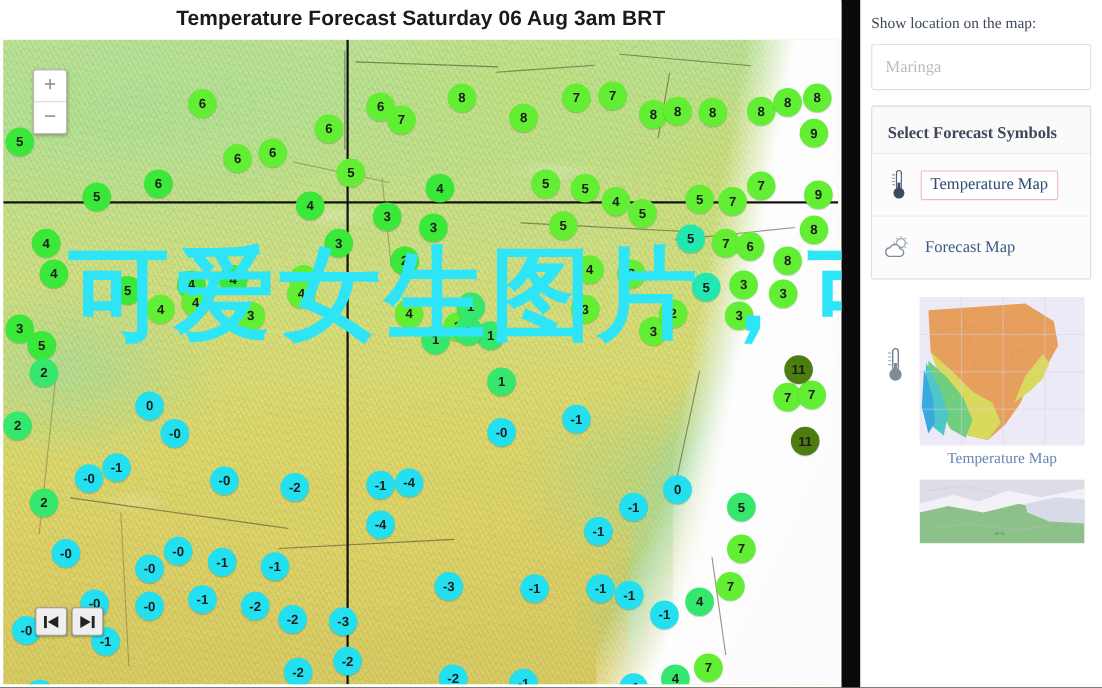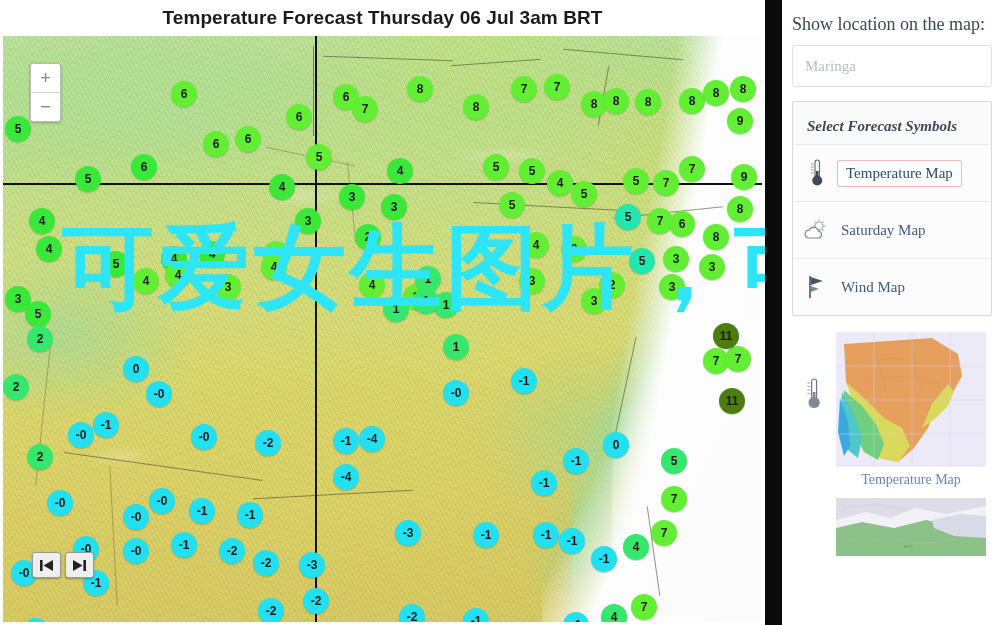--- a/index.html
+++ b/index.html
@@ -78,46 +78,46 @@
 
   
   #watermark{position:absolute;left:0;top:0;width:765px;height:625px;z-index:30;pointer-events:none;}
   #wm1{position:absolute;left:62px;top:222px;font-size:92px;line-height:1;color:#2ee4f7;
     font-family:"DejaVu Sans",sans-serif;font-weight:bold;letter-spacing:4px;white-space:nowrap;}
   #wm2{position:absolute;left:400px;top:338px;font-size:92px;line-height:1;color:#2ee4f7;
     font-family:"DejaVu Sans",sans-serif;font-weight:bold;letter-spacing:4px;white-space:nowrap;}
 
   
   #sidebar{position:absolute;left:782px;top:0;width:220px;height:625px;background:#fff;}
-  #side-label{margin:14px 0 0 10px;font-size:18px;color:#3c4858;font-family:"Liberation Serif",serif;}
+  #side-label{margin:14px 0 0 10px;font-size:14px;color:#3c4858;font-family:"Liberation Serif",serif;}
   #loc-input{margin:10px 10px 0 10px;height:42px;border:1px solid #e0e0e0;border-radius:3px;
     display:flex;align-items:center;padding:16px 12px;box-sizing:border-box;background:#fff;}
   #loc-input span{font-size:15px;color:#b9bcc4;}
   #symbols-box{margin:14px 10px 0 10px;border:1px solid #d9d9d9;border-radius:2px;background:#fafafa;}
-  #symbols-title{padding:14px 14px 8px 14px;font-size:15px;font-weight:bold;color:#3c4858;line-height:1.35;font-style:italic;}
+  #symbols-title{padding:14px 14px 8px 14px;font-size:15px;font-weight:bold;color:#3c4858;line-height:1.35;}
   .sym-row{display:flex;align-items:center;height:56px;border-top:1px solid #ececec;background:#fcfcfc;cursor:pointer;}
   .sym-ico{width:48px;display:flex;align-items:center;justify-content:center;}
   .sym-lab{font-size:15px;color:#3f5c86;}
   .sym-row.sel .sym-lab{border:1px solid #f2b8bd;background:#fff;border-radius:2px;
     padding:4px 8px;margin-left:-4px;color:#2e4a76;}
   #thumbs{margin:16px 10px 0 10px;}
   .thumb-wrap{display:flex;align-items:flex-start;}
   .thumb-ico{width:44px;display:flex;align-items:center;justify-content:center;padding-top:44px;}
   .thumb-img{width:150px;height:135px;border-radius:2px;overflow:hidden;position:relative;background:#eceaf6;}
   .thumb-cap{width:150px;text-align:center;font-size:14px;color:#6786b4;padding-top:5px;}
   .thumb2{margin-top:10px;margin-left:44px;width:150px;height:58px;overflow:hidden;position:relative;background:#eceaf6;}
 </style>
 </head>
 <body>
 
 <div id="root">
 
   <div id="map-panel">
 
-    <div id="map-title">Temperature Forecast Thursday 06 Jul 3am BRT</div>
+    <div id="map-title">Temperature Forecast Saturday 06 Aug 3am BRT</div>
 
     <div id="map-canvas">
       <div class="terrain t1"></div>
       <div class="terrain t2"></div>
       <div class="terrain t3"></div>
       <div class="terrain t4"></div>
 
       <div class="coast"></div>
       <div class="ocean"></div>
       <div class="ocean2"></div>
@@ -328,33 +328,23 @@
               <line x1="8.5" y1="7" x2="10" y2="7"></line>
                 <line x1="20" y1="7" x2="21.5" y2="7"></line>
               <line x1="10.4" y1="2.4" x2="11.4" y2="3.4"></line>
                 <line x1="18.6" y1="10.6" x2="19.6" y2="11.6"></line>
               <line x1="19.6" y1="2.4" x2="18.6" y2="3.4"></line>
                 <line x1="11.4" y1="10.6" x2="10.4" y2="11.6"></line>
             </g>
             <path d="M4 19 a4 4 0 0 1 1 -7.8 a5 5 0 0 1 9.4 1 a3.4 3.4 0 0 1 -0.6 6.8 z" fill="#fff" stroke="#7e8a99" stroke-width="1.2"></path>
           </svg>
         </div>
-        <div class="sym-lab">Saturday Map</div>
-      </div>
-
-      <div class="sym-row">
-        <div class="sym-ico">
-          <svg width="24" height="26" viewBox="0 0 24 26">
-            <line x1="5" y1="2" x2="5" y2="24" stroke="#4a5666" stroke-width="1.6"></line>
-            <polygon points="5.8,3 18,7 5.8,11" fill="#4a5666"></polygon>
-            <polygon points="5.8,12 14,15 5.8,18" fill="#7e8a99"></polygon>
-          </svg>
-        </div>
-        <div class="sym-lab">Wind Map</div>
-      </div>
+        <div class="sym-lab">Forecast Map</div>
+      </div>
+
     </div>
 
     <div id="thumbs">
       <div class="thumb-wrap">
         <div class="thumb-ico">
           <svg width="18" height="34" viewBox="0 0 18 34">
             <rect x="6.6" y="3" width="5" height="20" rx="2.5" fill="#fff" stroke="#6b7889" stroke-width="1.2"></rect>
             <circle cx="9.1" cy="26.5" r="5.6" fill="#7c8a99"></circle>
             <rect x="7.7" y="16" width="2.8" height="10" fill="#7c8a99"></rect>
             <g stroke="#9aa4b2" stroke-width="1">

